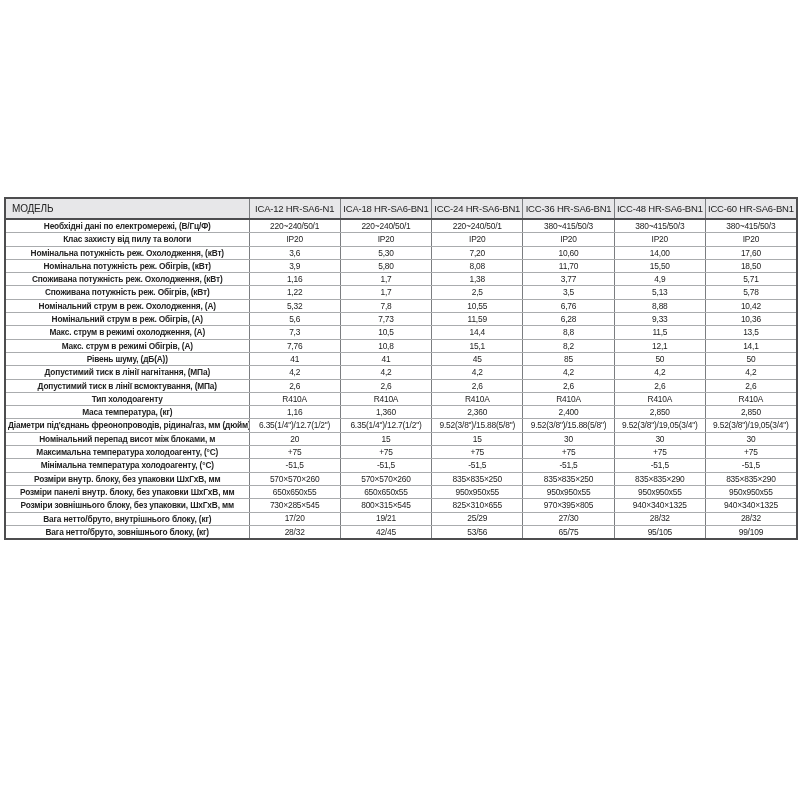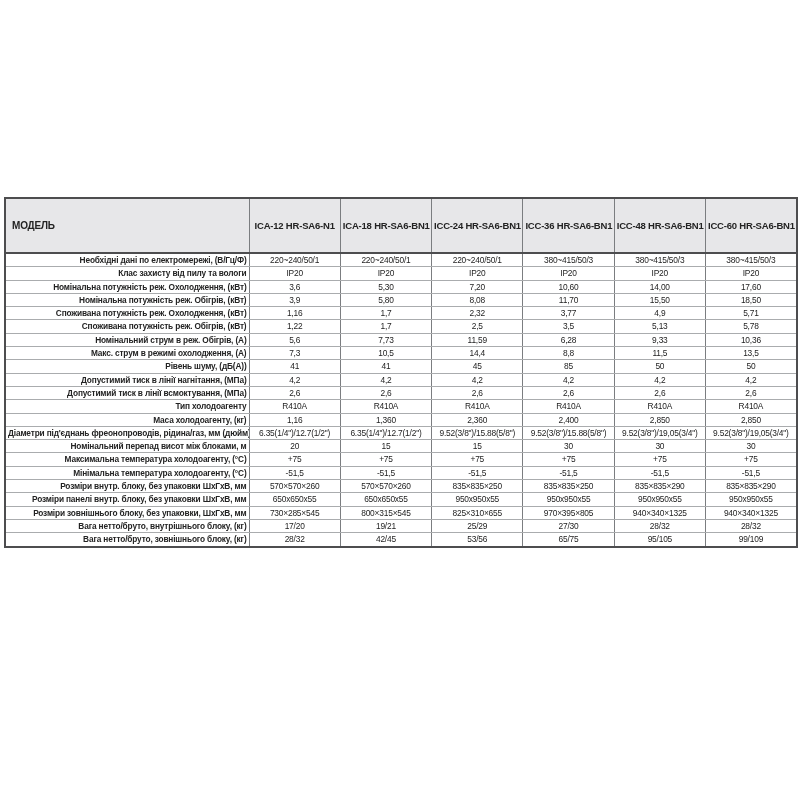--- a/index.html
+++ b/index.html
@@ -33,40 +33,40 @@
     color: var(--text, #232323);
     overflow: hidden;
     white-space: nowrap;
   }
   thead th {
     background: var(--header-bg, #e7e7e9);
     border-bottom: 2px solid var(--border-dark, #4d4d4f);
     border-top: 2px solid var(--border-dark, #4d4d4f);
     height: 17px;
     font-size: 9.5px;
-    font-weight: bold;
+    font-weight: normal;
     text-align: center;
     letter-spacing: -0.2px;
-    padding: 18px 2px;
+    padding: 1px 2px;
   }
   thead th.label-col {
     text-align: left;
     padding-left: 6px;
     font-size: 10px;
   }
   tbody td {
     height: 12.3px;
     font-size: 8.4px;
     text-align: center;
     padding: 0 2px;
     line-height: 1;
     letter-spacing: -0.2px;
   }
   tbody td.label-col {
-    text-align: right;
+    text-align: center;
     font-weight: bold;
     font-size: 8.3px;
     letter-spacing: -0.15px;
   }
 </style>
 </head>
 <body>
 
 <div class="table-wrap">
   <table class="spec-table">
@@ -124,53 +124,71 @@
           <td>5,80</td>
           <td>8,08</td>
           <td>11,70</td>
           <td>15,50</td>
           <td>18,50</td>
         </tr>
         <tr>
           <td class="label-col">Споживана потужність реж. Охолодження, (кВт)</td>
           <td>1,16</td>
           <td>1,7</td>
-          <td>2,32</td>
+          <td>1,38</td>
           <td>3,77</td>
           <td>4,9</td>
           <td>5,71</td>
         </tr>
         <tr>
           <td class="label-col">Споживана потужність реж. Обігрів, (кВт)</td>
           <td>1,22</td>
           <td>1,7</td>
           <td>2,5</td>
           <td>3,5</td>
           <td>5,13</td>
           <td>5,78</td>
         </tr>
         <tr>
+          <td class="label-col">Номінальний струм в реж. Охолодження, (А)</td>
+          <td>5,32</td>
+          <td>7,8</td>
+          <td>10,55</td>
+          <td>6,76</td>
+          <td>8,88</td>
+          <td>10,42</td>
+        </tr>
+        <tr>
           <td class="label-col">Номінальний струм в реж. Обігрів, (А)</td>
           <td>5,6</td>
           <td>7,73</td>
           <td>11,59</td>
           <td>6,28</td>
           <td>9,33</td>
           <td>10,36</td>
         </tr>
         <tr>
           <td class="label-col">Макс. струм в режимі охолодження, (А)</td>
           <td>7,3</td>
           <td>10,5</td>
           <td>14,4</td>
           <td>8,8</td>
           <td>11,5</td>
           <td>13,5</td>
         </tr>
         <tr>
+          <td class="label-col">Макс. струм в режимі Обігрів, (А)</td>
+          <td>7,76</td>
+          <td>10,8</td>
+          <td>15,1</td>
+          <td>8,2</td>
+          <td>12,1</td>
+          <td>14,1</td>
+        </tr>
+        <tr>
           <td class="label-col">Рівень шуму, (дБ(А))</td>
           <td>41</td>
           <td>41</td>
           <td>45</td>
           <td>85</td>
           <td>50</td>
           <td>50</td>
         </tr>
         <tr>
           <td class="label-col">Допустимий тиск в лінії нагнітання, (МПа)</td>
@@ -193,21 +211,21 @@
         <tr>
           <td class="label-col">Тип холодоагенту</td>
           <td>R410A</td>
           <td>R410A</td>
           <td>R410A</td>
           <td>R410A</td>
           <td>R410A</td>
           <td>R410A</td>
         </tr>
         <tr>
-          <td class="label-col">Маса холодоагенту, (кг)</td>
+          <td class="label-col">Маса температура, (кг)</td>
           <td>1,16</td>
           <td>1,360</td>
           <td>2,360</td>
           <td>2,400</td>
           <td>2,850</td>
           <td>2,850</td>
         </tr>
         <tr>
           <td class="label-col">Діаметри під'єднань фреонопроводів, рідина/газ, мм (дюйм)</td>
           <td>6.35(1/4")/12.7(1/2")</td>

